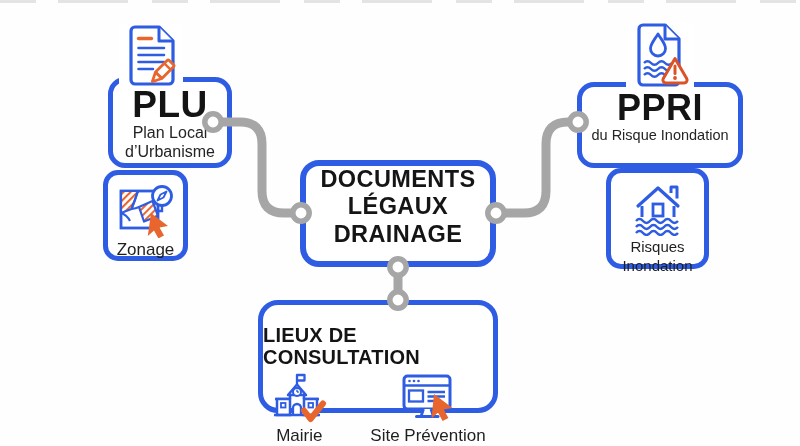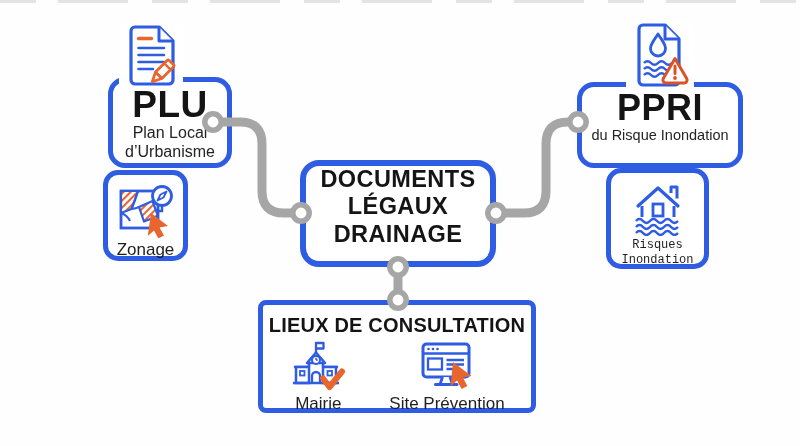--- a/index.html
+++ b/index.html
@@ -22,23 +22,23 @@
   .zonage-label{margin-top:2px;}
 
   .center-box{left:300px;top:160px;width:196px;height:107px;border-width:6px;border-radius:19px;justify-content:flex-start;}
   .center-line{font-size:23.5px;font-weight:800;color:#151515;line-height:1.17;letter-spacing:.4px;}
 
   .ppri-box{left:577px;top:82px;width:166px;height:86px;padding-top:3px;}
   .ppri-title{font-size:36px;letter-spacing:.5px;}
   .ppri-sub{font-size:14.5px;color:#242424;line-height:1.26;font-weight:500;}
 
   .risques-box{left:606px;top:168px;width:103px;height:101px;padding-top:9px;border-radius:15px;}
-  .risques-label{font-size:12px;text-align:right;line-height:1.24;margin-top:2px;font-family:Liberation Mono, monospace;}
-
-  .consult-box{left:258px;top:300px;width:278px;height:113px;border-radius:8px;padding-top:9px;}
+  .risques-label{font-size:15px;text-align:right;line-height:1.24;margin-top:2px;}
+
+  .consult-box{left:258px;top:300px;width:240px;height:113px;border-radius:20px;padding-top:19px;}
   .consult-title{font-size:20px;font-weight:800;color:#141414;letter-spacing:.2px;line-height:1.1;}
   .consult-items{display:flex;flex-direction:row;gap:42px;margin-top:5px;align-items:flex-end;}
   .consult-item{display:flex;flex-direction:column;align-items:center;}
   .consult-item .small-label{margin-top:1px;}
 
   .float-icon{position:absolute;z-index:7;background:#fff;padding:0 4px;line-height:0;}
   .plu-float{left:119px;top:24px;}
   .ppri-float{left:626px;top:22px;}
 
   .connectors{position:absolute;left:0;top:0;z-index:6;pointer-events:none;}

